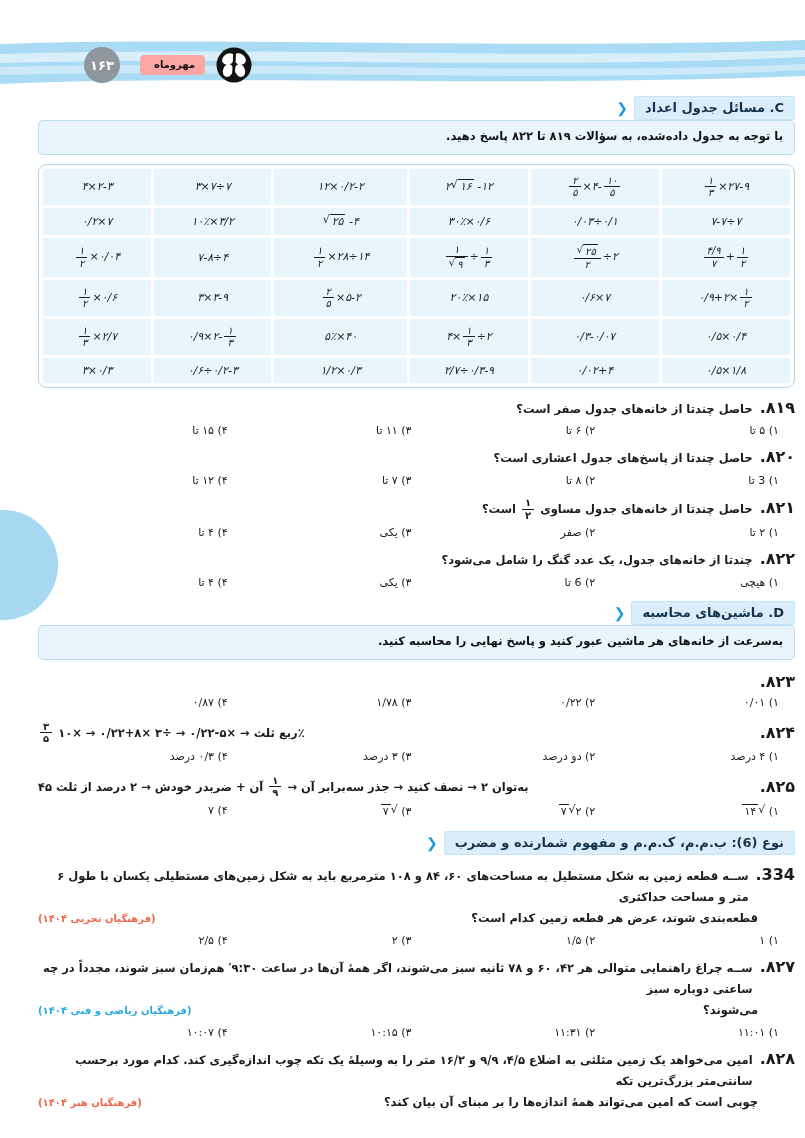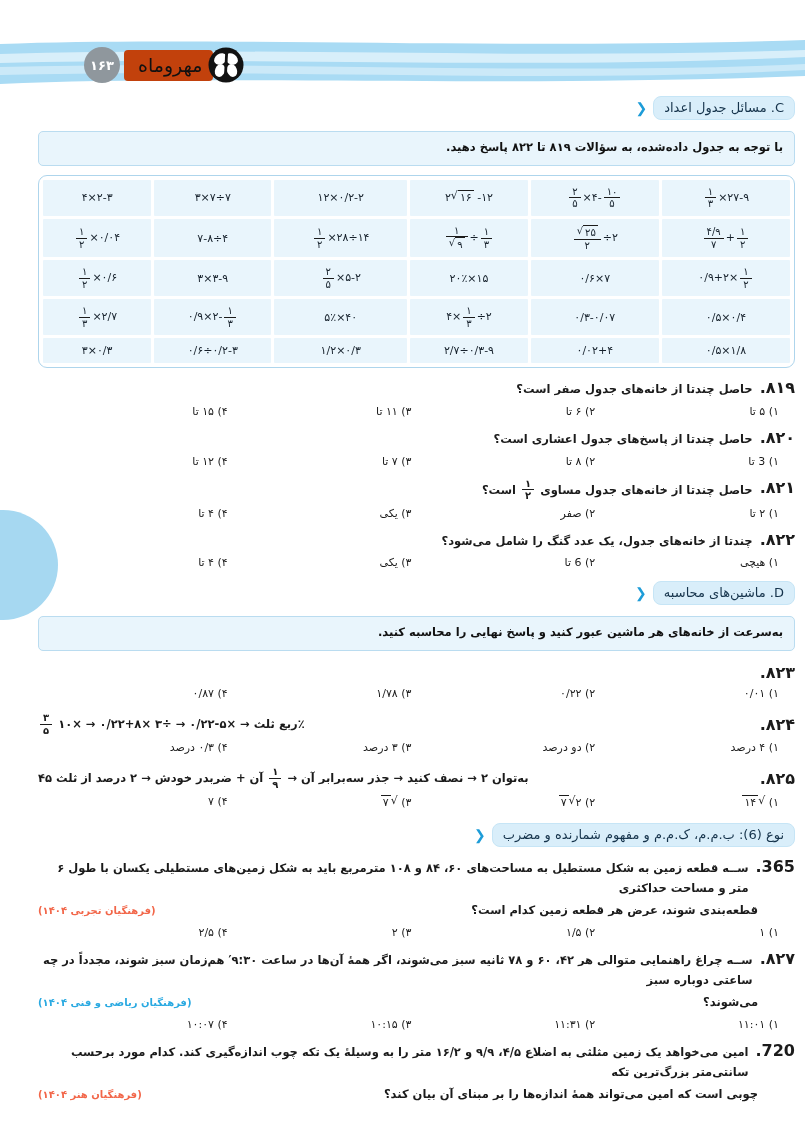--- a/index.html
+++ b/index.html
@@ -1,43 +1,43 @@
 <!DOCTYPE html>
 <html lang="fa" dir="rtl"><head>
 <meta charset="utf-8">
 <style>
   html,body{margin:0;padding:0;background:#fff;}
   .page{position:relative;width:805px;height:1138px;background:#fff;overflow:hidden;
         font-family:"DejaVu Sans",sans-serif;color:#1b1b1b;direction:rtl;}
   
   .ribbon{position:absolute;top:34px;left:0;width:805px;height:64px;}
-  .brand-band{position:absolute;top:46px;left:84px;display:flex;align-items:center;gap:4px;direction:ltr;}
+  .brand-band{position:absolute;top:46px;left:84px;display:flex;align-items:center;gap:20px;direction:ltr;}
   .pagenum{width:36px;height:36px;border-radius:50%;background:#8f979d;color:#fff;
            display:flex;align-items:center;justify-content:center;font-size:13px;font-weight:bold;}
-  .brandname{background:#c2410c;border-radius:4px;padding:4px 10px 5px 14px;font-size:19px;
-             font-weight:normal;color:#111;direction:rtl;}
+  .brandname{background:#fca5a5;border-radius:4px;padding:4px 10px 5px 14px;font-size:10px;
+             font-weight:bold;color:#111;direction:rtl;}
   .emblem{margin-left:-10px;z-index:2;display:flex;}
   
   .chtab{position:absolute;left:-52px;top:510px;width:110px;height:110px;border-radius:50%;
          background:#a6d8f1;display:flex;flex-direction:column;align-items:flex-end;
          justify-content:center;padding-right:0;box-sizing:border-box;}
   .chtab .t{width:58px;text-align:center;font-weight:bold;color:#15375c;font-size:15px;line-height:1.25;}
   
   .content{position:absolute;left:38px;top:90px;width:757px;}
   
   .heading{display:flex;align-items:center;gap:6px;justify-content:flex-start;margin-top:6px;}
-  .hbox{background:#d9eefa;border:1px solid #c6e5f6;border-radius:8px;padding:3px 10px 4px;
-        font-weight:normal;font-size:13px;color:#15334b;text-align:center;}
+  .hbox{background:#d9eefa;border:1px solid #c6e5f6;border-radius:2px;padding:3px 10px 4px;
+        font-weight:bold;font-size:13px;color:#15334b;text-align:center;}
   .chev{color:#1d9cd8;font-size:14px;font-weight:bold;line-height:1;}
   
   .ibox{background:#e9f5fc;border:1px solid #badcf0;border-radius:5px;padding:5px 11px 6px;
-        font-weight:bold;font-size:11.5px;color:#111;text-align:right;margin-top:11px;line-height:1.9;}
+        font-weight:bold;font-size:11.5px;color:#111;text-align:right;margin-top:0;line-height:1.9;}
   
   .ntable-wrap{margin-top:9px;background:#fff;border:1px solid #aed5ec;border-radius:9px;padding:1px;}
-  table.ntable{width:100%;border-collapse:separate;border-spacing:3px;direction:ltr;}
+  table.ntable{width:100%;border-collapse:separate;border-spacing:3px;direction:ltr;font-style:italic;}
   table.ntable td{background:#e9f5fc;text-align:center;font-size:11px;color:#15202b;
                   padding:6px 2px;direction:ltr;border-radius:1px;}
   
   .qline{display:flex;gap:7px;margin-top:10px;align-items:baseline;}
   .qnum{font-weight:bold;white-space:nowrap;}
   .qtext{font-weight:bold;flex:1;line-height:1.8;font-size:11.5px;text-align:right;}
   .q2{display:flex;justify-content:space-between;align-items:baseline;font-weight:bold;
       font-size:11.5px;line-height:1.8;margin-right:37px;margin-top:1px;}
   .tag{font-size:10px;font-weight:bold;white-space:nowrap;}
   .opts{display:grid;grid-template-columns:repeat(4,1fr);margin-top:5px;padding:0 16px 0 6px;
@@ -109,20 +109,31 @@
               <td>۳×۷÷۷</td>
               <td>۱۲×۰/۲-۲</td>
               <td>۲<span class="sqrt">
                   <span class="rsym">√</span>
                   <span class="rbody">۱۶</span>
                 </span> -۱۲</td>
               <td><span class="frac"><span class="num">۲</span><span class="den">۵</span></span>×۴-<span class="frac"><span class="num">۱۰</span><span class="den">۵</span></span></td>
               <td><span class="frac"><span class="num">۱</span><span class="den">۳</span></span>×۲۷-۹</td>
             </tr>
             <tr>
+              <td>۰/۲×۷</td>
+              <td>۱۰٪×۳/۲</td>
+              <td><span class="sqrt">
+                  <span class="rsym">√</span>
+                  <span class="rbody">۲۵</span>
+                </span> -۴</td>
+              <td>۳۰٪×۰/۶</td>
+              <td>۰/۰۳÷۰/۱</td>
+              <td>۷-۷÷۷</td>
+            </tr>
+            <tr>
               <td><span class="frac"><span class="num">۱</span><span class="den">۲</span></span>×۰/۰۴</td>
               <td>۷-۸÷۴</td>
               <td><span class="frac"><span class="num">۱</span><span class="den">۲</span></span>×۲۸÷۱۴</td>
               <td><span class="frac"><span class="num">۱</span><span class="den"><span class="sqrt">
                       <span class="rsym">√</span>
                       <span class="rbody">۹</span>
                     </span></span></span>÷<span class="frac"><span class="num">۱</span><span class="den">۳</span></span></td>
               <td><span class="frac"><span class="num"><span class="sqrt">
                       <span class="rsym">√</span>
                       <span class="rbody">۲۵</span>
@@ -250,21 +261,21 @@
           </span></span>
       <span class="opt">۴) ۷</span>
     </div>
 
     <div class="heading" style="margin-top:12px;">
       <span class="hbox">نوع (6): ب.م.م، ک.م.م و مفهوم شمارنده و مضرب</span>
       <span class="chev">❮</span>
     </div>
 
     <div class="qline">
-      <span class="qnum">365.</span>
+      <span class="qnum">334.</span>
       <span class="qtext">ســه قطعه زمین به شکل مستطیل به مساحت‌های ۶۰، ۸۴ و ۱۰۸ مترمربع باید به شکل زمین‌های مستطیلی یکسان با طول ۶ متر و مساحت حداکثری</span>
     </div>
     <div class="q2">
       <span>قطعه‌بندی شوند، عرض هر قطعه زمین کدام است؟</span>
       <span class="tag" style="color: rgb(242, 102, 73);">(فرهنگیان تجربی ۱۴۰۴)</span>
     </div>
     <div class="opts">
       <span class="opt">۱) ۱</span>
       <span class="opt">۲) ۱/۵</span>
       <span class="opt">۳) ۲</span>
@@ -280,21 +291,21 @@
       <span class="tag" style="color: rgb(41, 169, 225);">(فرهنگیان ریاضی و فنی ۱۴۰۴)</span>
     </div>
     <div class="opts">
       <span class="opt">۱) ۱۱:۰۱</span>
       <span class="opt">۲) ۱۱:۳۱</span>
       <span class="opt">۳) ۱۰:۱۵</span>
       <span class="opt">۴) ۱۰:۰۷</span>
     </div>
 
     <div class="qline">
-      <span class="qnum">720.</span>
+      <span class="qnum">۸۲۸.</span>
       <span class="qtext">امین می‌خواهد یک زمین مثلثی به اضلاع ۴/۵، ۹/۹ و ۱۶/۲ متر را به وسیلهٔ یک تکه چوب اندازه‌گیری کند. کدام مورد برحسب سانتی‌متر بزرگ‌ترین تکه</span>
     </div>
     <div class="q2">
       <span>چوبی است که امین می‌تواند همهٔ اندازه‌ها را بر مبنای آن بیان کند؟</span>
       <span class="tag" style="color: rgb(242, 102, 73);">(فرهنگیان هنر ۱۴۰۴)</span>
     </div>
 
   </div>
 </div>
 

